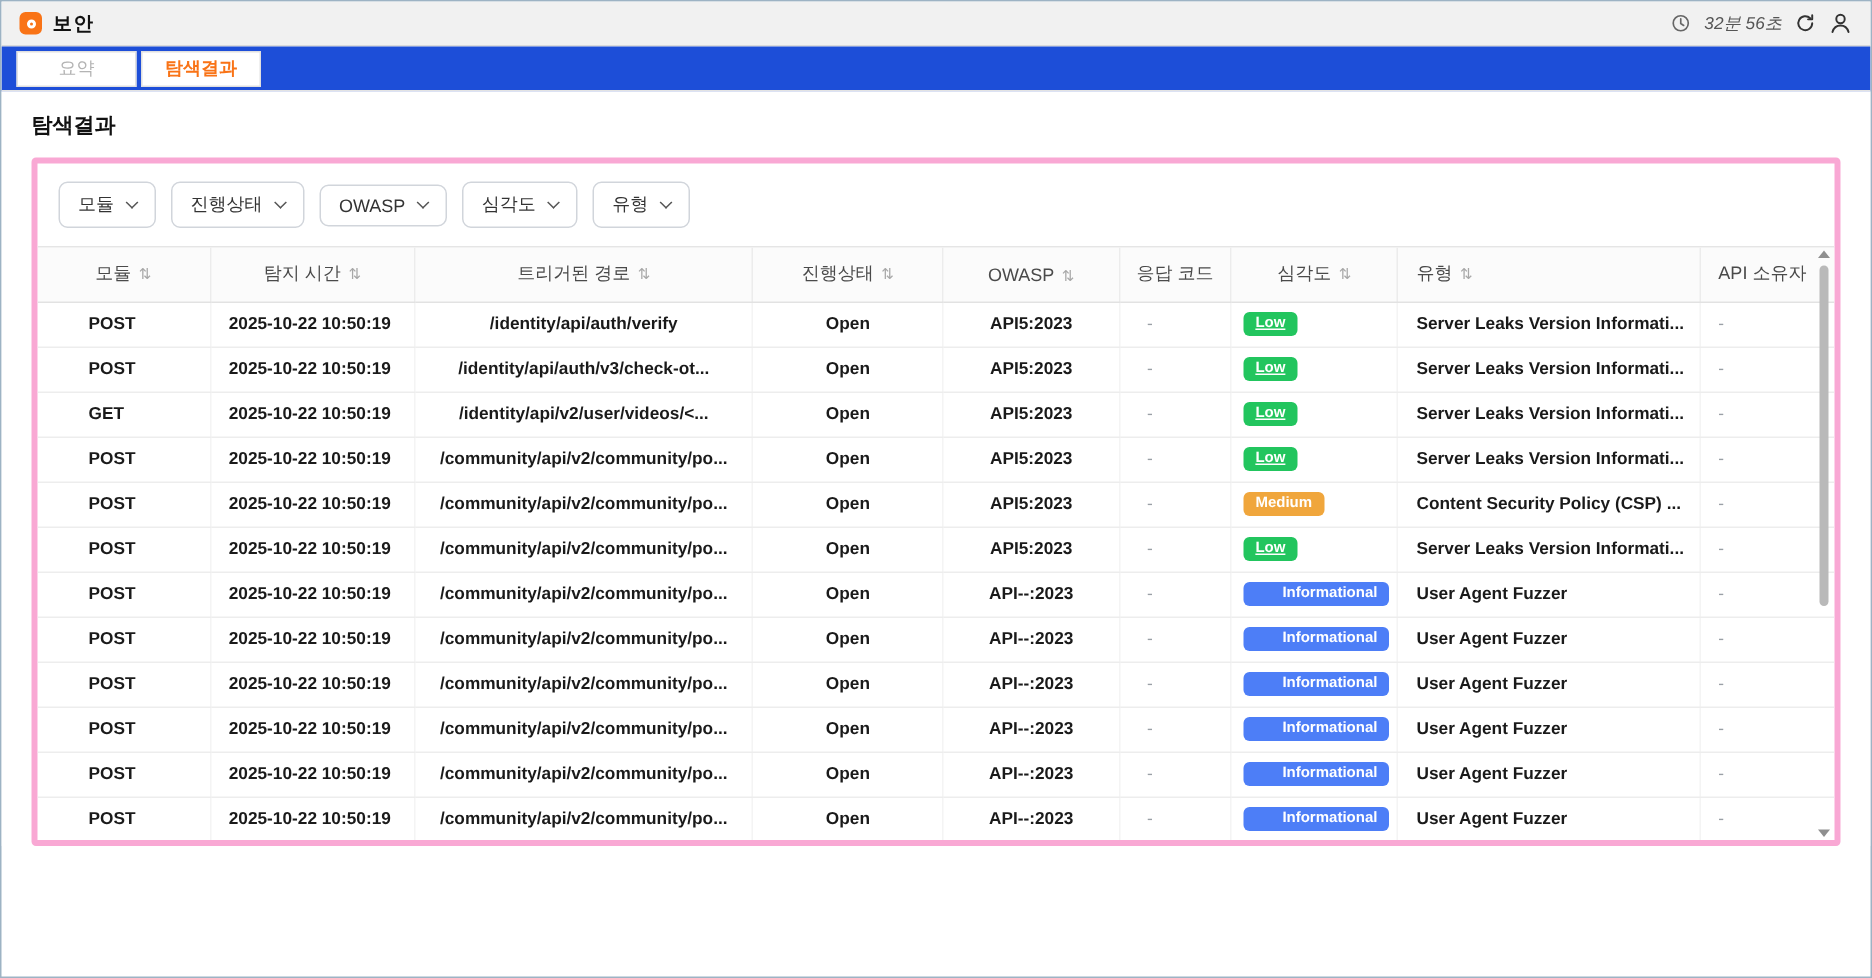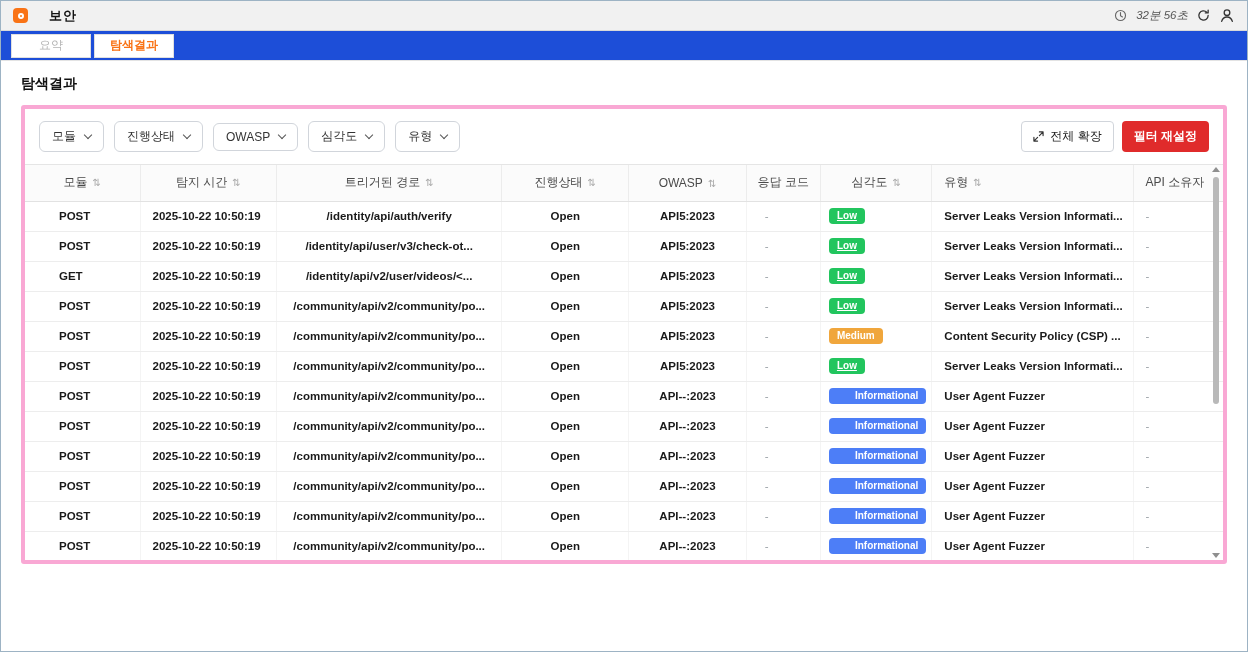--- a/index.html
+++ b/index.html
@@ -8,21 +8,21 @@
   .page {
     width:1248px; height:652px; background:#fff;
     border:1px solid #9db3c4; position:relative; overflow:hidden;
   }
 
   
   .topbar {
     height:30px; background:#f1f1f1; border-bottom:1px solid #d9d9d9;
     display:flex; align-items:center; justify-content:space-between; padding:0 12px;
   }
-  .topbar-left { display:flex; align-items:center; gap:21px; }
+  .topbar-left { display:flex; align-items:center; gap:7px; }
   .app-icon {
     width:15px; height:15px; border-radius:4px; background:var(--accent,#f97316);
     display:inline-flex; align-items:center; justify-content:center;
   }
   .app-icon .ring { width:6px; height:6px; border:2px solid #fff; border-radius:50%; }
   .page-title { font-size:13px; font-weight:700; color:#111; letter-spacing:1px; }
   .topbar-right { display:flex; align-items:center; gap:9px; }
   .timer { font-size:11.5px; color:#555;font-style:italic; }
   .iconbtn { background:none; border:none; cursor:pointer; display:inline-flex; align-items:center; padding:0; }
 
@@ -177,31 +177,20 @@
   <button class="filter-btn">
     <span class="filter-label">심각도</span>
     <span class="chev"></span>
   </button>
 
   <button class="filter-btn">
     <span class="filter-label">유형</span>
     <span class="chev"></span>
   </button>
 </div>
-        <div class="action-group">
-          <button class="btn-outline">
-            <span>
-              <svg width="11" height="11" viewBox="0 0 12 12">
-                  <path d="M7 1h4v4M11 1 7 5M5 11H1V7M1 11l4-4" stroke="#333" stroke-width="1.3" fill="none" stroke-linecap="round" stroke-linejoin="round"></path>
-                </svg>
-            </span>
-            <span>전체 확장</span>
-          </button>
-          <button class="btn-danger">필터 재설정</button>
-        </div>
       </div>
 
       <div class="table-wrap">
         <table>
           <colgroup>
             <col style="width:9.6%">
               <col style="width:11.4%">
               <col style="width:18.8%">
             <col style="width:10.6%">
               <col style="width:9.8%">
@@ -258,21 +247,21 @@
     <td>API5:2023</td>
     <td>-</td>
     <td><span class="badge sev-low">Low</span></td>
     <td>Server Leaks Version Informati...</td>
     <td>-</td>
   </tr>
 
   <tr>
     <td>POST</td>
     <td>2025-10-22 10:50:19</td>
-    <td>/identity/api/user/v3/check-ot...</td>
+    <td>/identity/api/auth/v3/check-ot...</td>
     <td>Open</td>
     <td>API5:2023</td>
     <td>-</td>
     <td><span class="badge sev-low">Low</span></td>
     <td>Server Leaks Version Informati...</td>
     <td>-</td>
   </tr>
 
   <tr>
     <td>GET</td>

